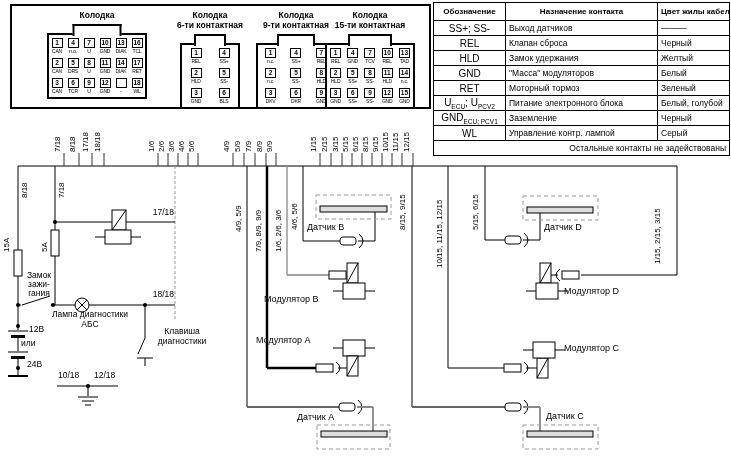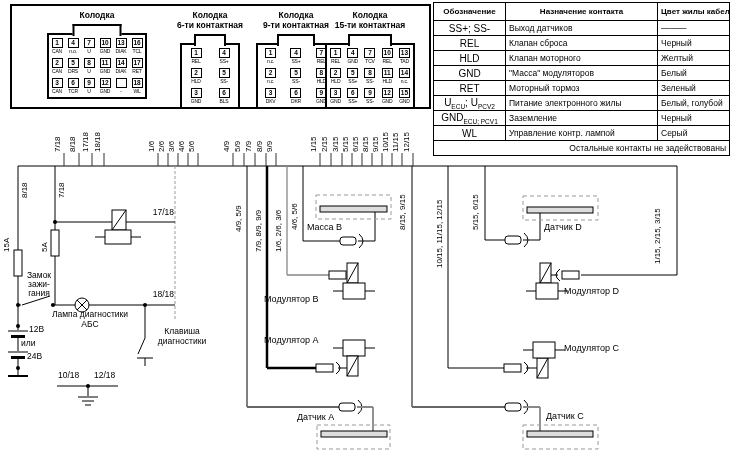--- a/index.html
+++ b/index.html
@@ -455,36 +455,36 @@
           <td>Выход датчиков</td>
           <td>———</td>
         </tr>
         <tr>
           <td class="des">REL</td>
           <td>Клапан сброса</td>
           <td>Черный</td>
         </tr>
         <tr>
           <td class="des">HLD</td>
-          <td>Клапан моторного</td>
+          <td>Замок удержания</td>
           <td>Желтый</td>
         </tr>
         <tr>
           <td class="des">GND</td>
           <td>"Масса" модуляторов</td>
           <td>Белый</td>
         </tr>
         <tr>
           <td class="des">RET</td>
           <td>Моторный тормоз</td>
           <td>Зеленый</td>
         </tr>
         <tr>
           <td class="des">U<sub>ECU</sub>; U<sub>PCV2</sub></td>
-          <td>Питание электронного жилы</td>
+          <td>Питание электронного блока</td>
           <td>Белый, голубой</td>
         </tr>
         <tr>
           <td class="des">GND<sub>ECU; PCV1</sub></td>
           <td>Заземление</td>
           <td>Черный</td>
         </tr>
         <tr>
           <td class="des">WL</td>
           <td>Управление контр. лампой</td>
@@ -554,27 +554,27 @@
     <div>АБС</div>
   </div>
 
   <div class="tl ctr" style="left:142px;top:327px;width:80px">
     <div>Клавиша</div>
     <div>диагностики</div>
   </div>
 
   <div class="tl" style="left:29px;top:325px">12В</div>
   <div class="tl" style="left:21px;top:339px">или</div>
-  <div class="tl" style="left:27px;top:352px">24В</div>
+  <div class="tl" style="left:27px;top:360px">24В</div>
 
   <div class="tl" style="left:58px;top:371px">10/18</div>
   <div class="tl" style="left:94px;top:371px">12/18</div>
 
-  <div class="tl big" style="left:307px;top:223px">Масса B</div>
+  <div class="tl big" style="left:307px;top:223px">Датчик B</div>
   <div class="tl big" style="left:264px;top:295px">Модулятор B</div>
-  <div class="tl big" style="left:264px;top:336px">Модулятор A</div>
+  <div class="tl big" style="left:256px;top:336px">Модулятор A</div>
   <div class="tl big" style="left:297px;top:413px">Датчик A</div>
   <div class="tl big" style="left:544px;top:223px">Датчик D</div>
   <div class="tl big" style="left:564px;top:287px">Модулятор D</div>
   <div class="tl big" style="left:564px;top:344px">Модулятор C</div>
   <div class="tl big" style="left:546px;top:412px">Датчик C</div>
 
 </div>
 
 </body></html>

